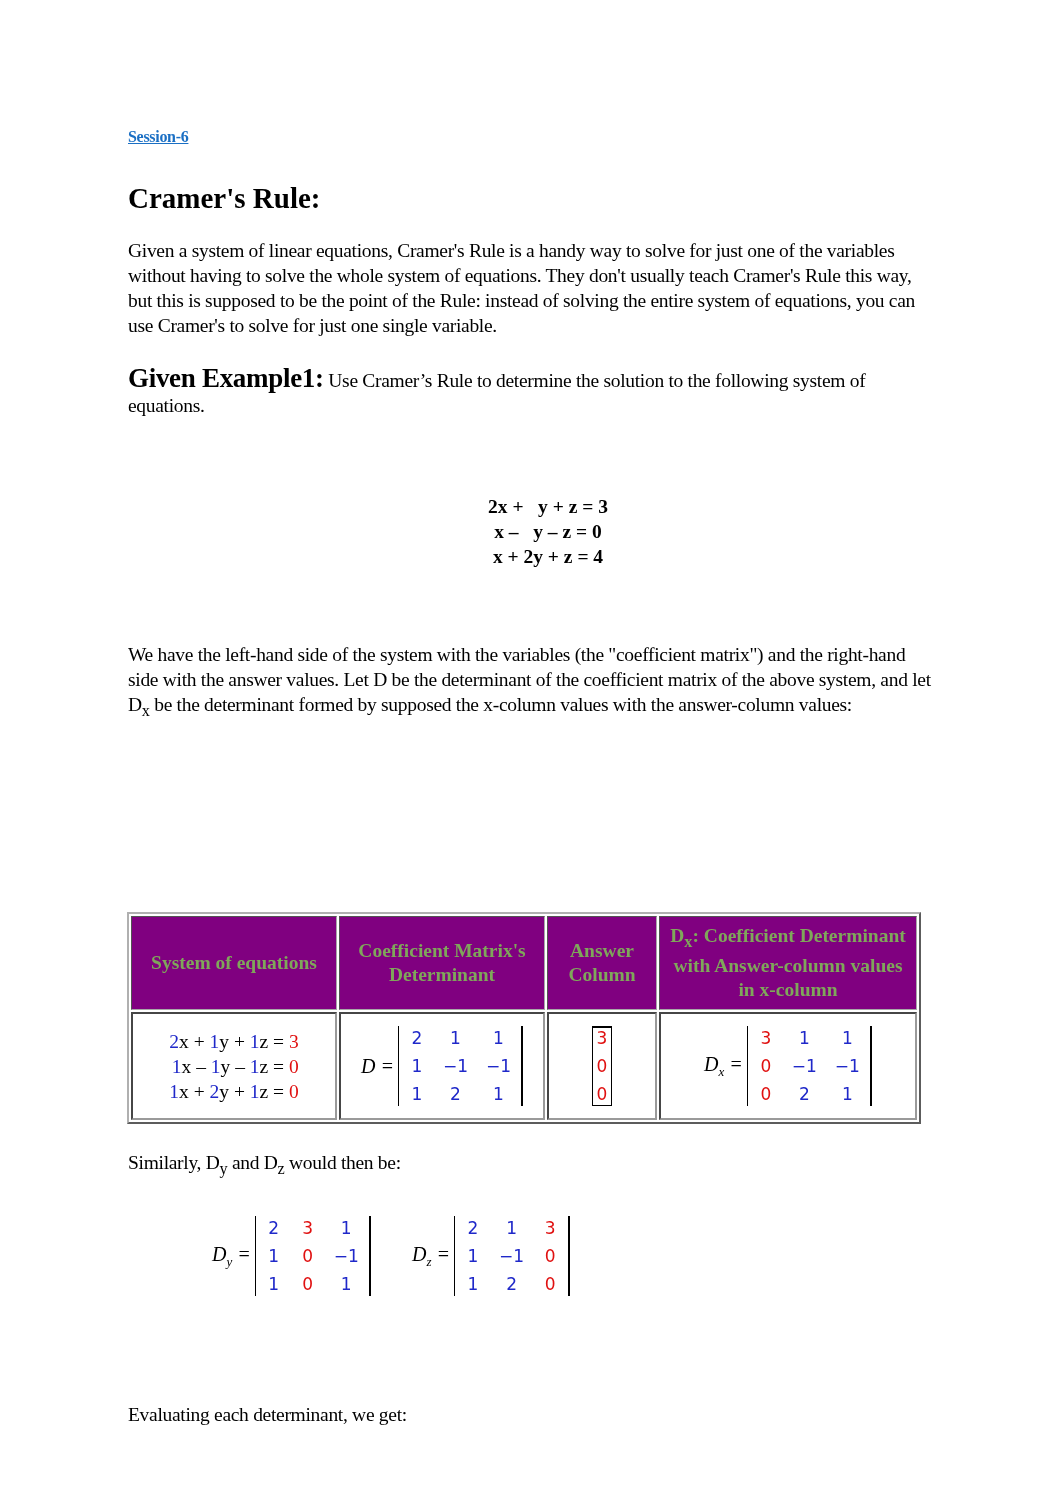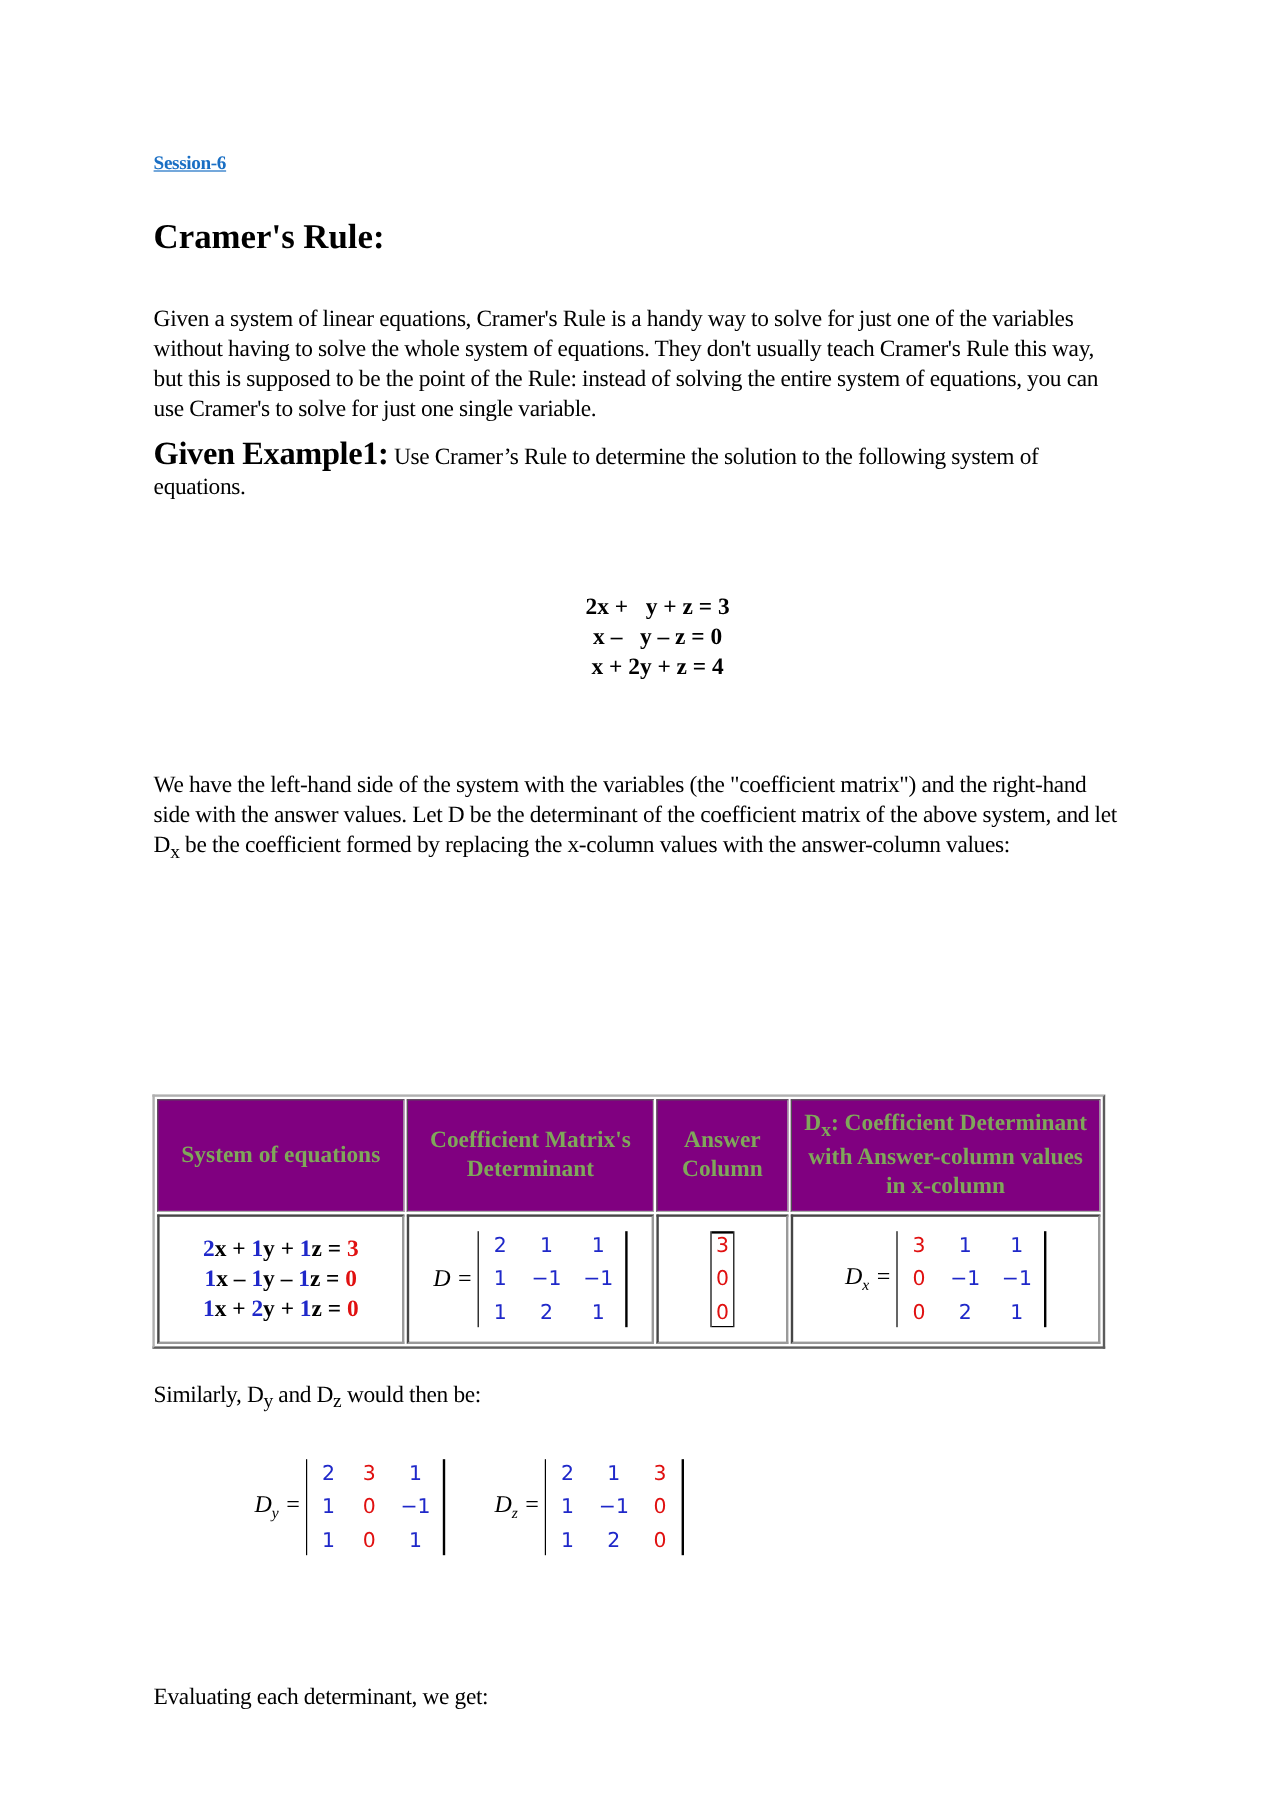--- a/index.html
+++ b/index.html
@@ -3,35 +3,35 @@
 <meta charset="utf-8">
 <style>
   html, body { margin: 0; padding: 0; background: #ffffff; }
   body { width: 1058px; height: 1497px; position: relative; overflow: hidden;
          font-family: "Liberation Serif", "DejaVu Serif", serif; color: #000; }
   .abs { position: absolute; }
   .session-link { left: 128px; top: 128px; font-size: 16px; font-weight: bold; color: #1a6fc4;
                   text-decoration: underline; letter-spacing: -0.3px; cursor: pointer; }
   .page-title { left: 128px; top: 182px; font-size: 29px; font-weight: bold; margin: 0; }
   .para { left: 128px; width: 810px; font-size: 19.5px; line-height: 25px; letter-spacing: -0.3px; margin: 0; }
-  .intro { top: 238px; margin-top: 16px; }
+  .intro { top: 238px; }
   .example { top: 366px; }
   .example-title { font-size: 27px; font-weight: bold; }
   .example-text { font-size: 19.5px; }
   .system { left: 470px; top: 494px; width: 180px; font-weight: bold; font-size: 19.5px; line-height: 25px; }
   .system .eq { text-align: center; padding-right: 24px; white-space: pre; }
   .para2 { top: 642px; }
 
   table.cramer { position: absolute; left: 127px; top: 912px; width: 794px; border-collapse: separate;
                  border-spacing: 2px; border: 2px outset #b0b0b0; background: #ffffff; }
   table.cramer th { background: #800080; color: #7fa75a; font-weight: bold; font-size: 19.5px;
                     line-height: 24px; height: 88px; padding: 2px 8px; text-align: center;
                     border: 1px inset #a8a8a8; font-family: "Liberation Serif", serif; }
   table.cramer td { height: 104px; border: 2px inset #9a9a9a; text-align: center; vertical-align: middle; padding: 0; }
-  .eqs { font-weight: bold; font-size: 19.5px; line-height: 25px; display: inline-block; text-align: center; }
+  .eqs { font-weight: normal; font-size: 19.5px; line-height: 25px; display: inline-block; text-align: right; }
   .blue { color: #1f28c9; }
   .red { color: #e01010; }
   .mat-wrap { display: inline-flex; align-items: center; font-family: "DejaVu Sans", sans-serif; }
   .mat-label { font-family: "Liberation Serif", serif; font-style: italic; font-size: 20px; margin-right: 4px; }
   .mat-label sub { font-size: 13px; }
   .det { display: inline-grid; border-left: 1.5px solid #000; border-right: 2px solid #000;
          padding: 2px 10px; row-gap: 8px; column-gap: 18px; font-size: 17px; }
   .det span { text-align: center; min-width: 16px; }
   .det .m { color: #1f28c9; }
   .det .r { color: #e01010; }
@@ -58,21 +58,21 @@
   <span class="example-title">Given Example1:</span>
   <span class="example-text">Use Cramer’s Rule to determine the solution to the following system of equations.</span>
 </p>
 
 <div class="abs system">
   <div class="eq">2x +   y + z = 3</div>
   <div class="eq">x –   y – z = 0</div>
   <div class="eq">x + 2y + z = 4</div>
 </div>
 
-<p class="abs para para2"><span>We have the left-hand side of the system with the variables (the "coefficient matrix") and the right-hand side with the answer values. Let D be the determinant of the coefficient matrix of the above system, and let D</span><sub>x</sub><span> be the coefficient formed by replacing the x-column values with the answer-column values:</span></p>
+<p class="abs para para2"><span>We have the left-hand side of the system with the variables (the "coefficient matrix") and the right-hand side with the answer values. Let D be the determinant of the coefficient matrix of the above system, and let D</span><sub>x</sub><span> be the determinant formed by supposed the x-column values with the answer-column values:</span></p>
 
 <table class="cramer">
   <tbody>
       <tr>
     <th style="width:188px">System of equations</th>
     <th style="width:188px">Coefficient Matrix's Determinant</th>
     <th style="width:92px">Answer Column</th>
     <th><span>D</span><sub>x</sub><span>: Coefficient Determinant with Answer-column values in x-column</span></th>
   </tr>
   <tr>

